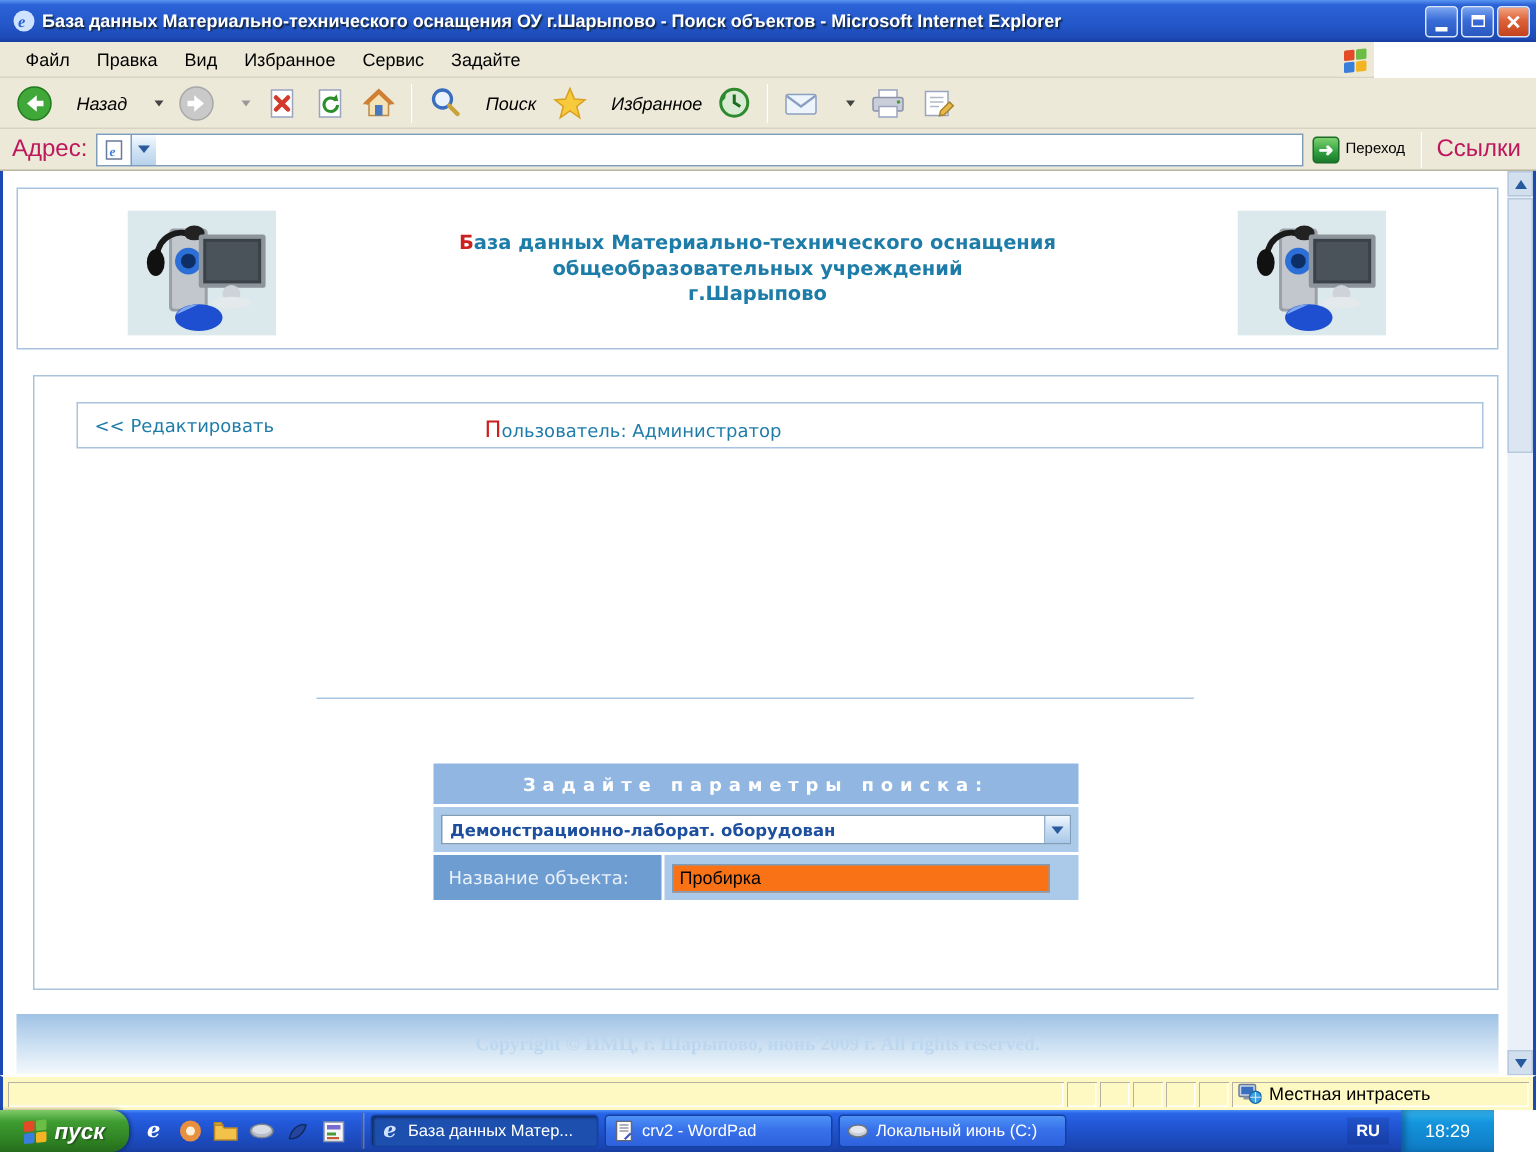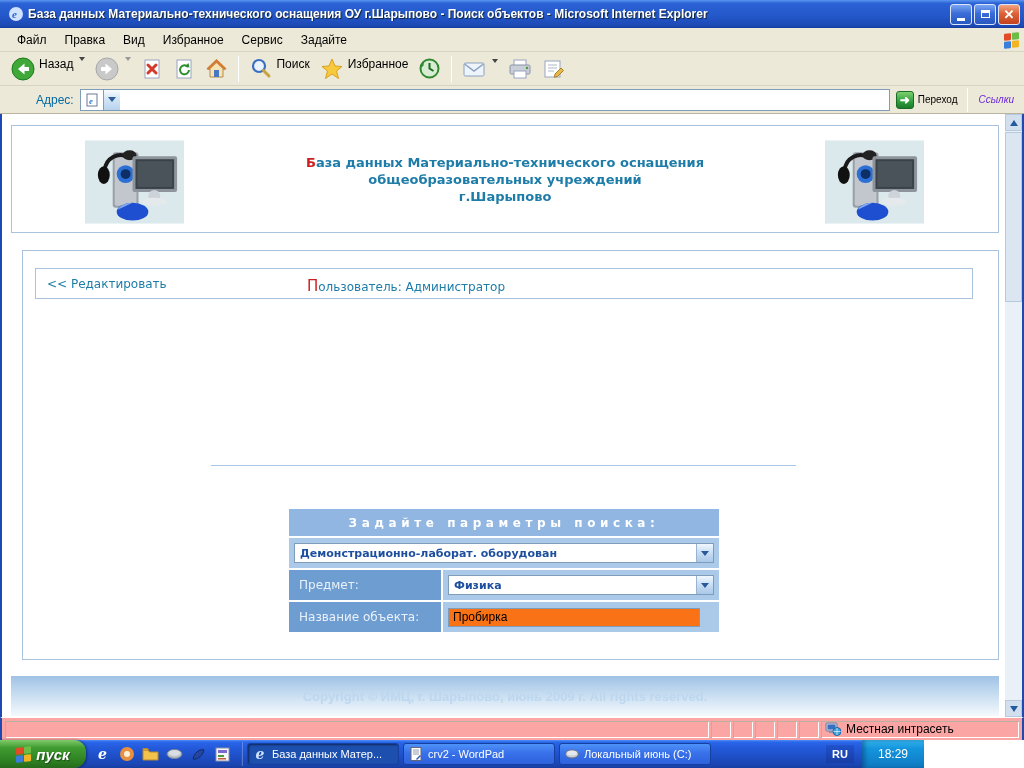--- a/index.html
+++ b/index.html
@@ -15,56 +15,56 @@
     white-space:nowrap; overflow:hidden; }
   .winbtns { display:flex; gap:2px; }
   .winbtn { width:22px; height:21px; border-radius:3px; border:1px solid #dce6f8;
     background:linear-gradient(180deg,#7aa6f0,#3a6cd8 45%,#2858c0); color:#fff;
     display:flex; align-items:center; justify-content:center; font-size:11px; font-weight:bold; }
   .winbtn.close { background:linear-gradient(180deg,#f2a583,#dd6238 45%,#c2431f); font-size:13px; }
   .btn-min-glyph { width:8px; height:3px; background:#fff; margin-top:10px; }
   .btn-restore-glyph { width:9px; height:8px; border:1px solid #fff; border-top:3px solid #fff; background:transparent; }
 
   
-  .menubar { position:absolute; left:0; top:28px; width:1024px; height:24px; background:#ece9d8;
+  .menubar { position:absolute; left:0; top:28px; width:916px; height:24px; background:#ece9d8;
     border-bottom:1px solid #d8d4c4; display:flex; align-items:center; padding-left:8px; }
   .menu-item { font-size:12px; color:#000; padding:0 9px; }
   .xp-flag-box { position:absolute; right:2px; top:1px; width:22px; height:22px; background:#ece9d8;
     display:flex; align-items:center; justify-content:center; }
   .flag { display:grid; grid-template-columns:7px 7px; grid-template-rows:7px 7px; gap:1px; transform:skewY(-6deg); }
   .flag i { display:block; border-radius:1px; }
 
   
   .toolbar { position:absolute; left:0; top:52px; width:1024px; height:34px; background:#ece9d8;
     border-bottom:1px solid #d8d4c4; display:flex; align-items:center; padding-left:6px; }
-  .tbtn { display:flex; align-items:flex-start; gap:4px; padding:2px 5px; border-radius:3px; }
+  .tbtn { display:flex; align-items:center; gap:16px; padding:2px 5px; border-radius:3px;font-style:italic; }
   .tbtn svg { display:block; }
   .tbtn .lbl { font-size:12px; color:#000; }
   .tb-sep { width:1px; height:26px; background:#c6c2ae; border-right:1px solid #fff; margin:0 5px; }
   .dd-arrow { width:0; height:0; border-left:3px solid transparent; border-right:3px solid transparent;
     border-top:4px solid #444; margin-left:2px; }
   .dd-arrow.dim { border-top-color:#999; }
 
   
   .addressbar { position:absolute; left:0; top:86px; width:1024px; height:28px; background:#ece9d8;
     border-bottom:1px solid #b8b4a0; display:flex; align-items:center; padding:0 4px; }
-  .addr-label { font-size:12px; color:#0369a1; padding:0 6px 0 4px;margin-left:28px; }
+  .addr-label { font-size:16px; color:#be185d; padding:0 6px 0 4px; }
   .addr-field { flex:1; height:22px; background:#fff; border:1px solid #7f9db9; display:flex; align-items:center; }
   .addr-field .page-ico { width:14px; height:14px; margin:0 4px; }
   .addr-input { flex:1; border:none; outline:none; font-size:12px; font-family:"Liberation Sans",sans-serif; height:18px; }
   .addr-drop { width:17px; height:20px; background:linear-gradient(180deg,#f6fbff,#d3e5f6 45%,#b8d2ec);
     border-left:1px solid #7f9db9; display:flex; align-items:center; justify-content:center; }
   .addr-drop .tri { width:0; height:0; border-left:4px solid transparent; border-right:4px solid transparent; border-top:5px solid #2a5a9a; }
   .go-btn { display:flex; align-items:center; gap:4px; margin:0 6px; }
   .go-ico { width:18px; height:18px; border-radius:3px; background:linear-gradient(180deg,#7ed06e,#2f9e3e 60%,#1d7a2c);
     color:#fff; font-weight:bold; display:flex; align-items:center; justify-content:center; font-size:12px;
     border:1px solid #1a6b26; }
   .go-label { font-size:10px; }
   .links-sep { width:1px; height:24px; background:#c6c2ae; border-right:1px solid #fff; margin:0 4px; }
-  .links-label { font-size:10px; color:#6d28d9; padding:0 6px;font-style:italic; }
+  .links-label { font-size:16px; color:#be185d; padding:0 6px; }
 
   
   .viewport { position:absolute; left:0; top:114px; width:1024px; height:603px; background:#fff;
     border-left:2px solid #1c49b4; border-right:2px solid #1c49b4; }
 
   
   .scrollbar { position:absolute; right:0; top:0; width:17px; height:603px; background:#e9f0f8; }
   .sb-btn { position:absolute; left:0; width:17px; height:17px; background:#d2dfee; border:1px solid #b6c9dd;
     display:flex; align-items:center; justify-content:center; }
   .sb-up { top:0; } .sb-down { bottom:0; }
@@ -75,21 +75,21 @@
   
   .header-box { position:absolute; left:9px; top:11px; width:988px; height:108px; border:1px solid #a9c3de; background:#fff; }
   .logo { position:absolute; top:14px; width:99px; height:84px; }
   .logo.left { left:73px; } .logo.right { right:74px; }
   .site-title { position:absolute; left:194px; right:194px; top:28px; text-align:center;
     font-family:"DejaVu Sans",sans-serif; font-weight:bold; font-size:13px; line-height:17px; color:#1d7ca8; }
   .site-title .redcap { color:#cc1f1f; }
 
   
   .main-box { position:absolute; left:20px; top:136px; width:977px; height:410px; border:1px solid #a9c3de; background:#fff; }
-  .nav-box { position:absolute; left:12px; top:17px; width:938px; height:31px; border:1px solid #a9c3de;
+  .nav-box { position:absolute; left:28px; top:17px; width:938px; height:31px; border:1px solid #a9c3de;
     font-family:"DejaVu Sans",sans-serif; font-size:12px; }
   .nav-edit { position:absolute; left:11px; top:8px; color:#1d7ca8; text-decoration:none; }
   .nav-user { position:absolute; left:271px; top:8px; color:#1d7ca8; }
   .nav-user .redcap { color:#cc1f1f; font-size:15px; }
   .rule { position:absolute; left:188px; width:585px; height:1px; background:#a9c7e4; }
   .rule.top { top:214px; } .rule.bottom { top:489px; }
 
   
   .form-table { position:absolute; left:266px; top:258px; width:430px; font-family:"DejaVu Sans",sans-serif; }
   .ft-header { height:27px; background:#90b6e1; color:#fff; font-weight:bold; font-size:12px;
@@ -109,33 +109,33 @@
 
   .search-btn { position:absolute; left:527px; top:425px; width:64px; height:23px;
     background:linear-gradient(180deg,#f3f8fd,#d9e7f4 45%,#bdd4ea); border:1px solid #cddcec; border-radius:2px;
     font-family:"DejaVu Sans",sans-serif; font-size:12px; font-weight:bold; color:#a3c4e5;
     text-shadow:0 1px 0 #fff; display:flex; align-items:center; justify-content:center; }
 
   
   .footer-bar { position:absolute; left:9px; top:562px; width:988px; height:40px;
     background:linear-gradient(180deg,#9fc2e5 0%,#cfe2f3 55%,#f4f9fd 100%);
     display:flex; align-items:center; justify-content:center;
-    font-family:Liberation Sans, sans-serif; font-weight:bold; font-size:13px; color:#bdd7ef; }
-
-  
-  .statusbar { position:absolute; left:0; top:717px; width:1024px; height:23px; background:#fca5a5;
+    font-family:Liberation Serif, serif; font-weight:bold; font-size:13px; color:#bdd7ef; }
+
+  
+  .statusbar { position:absolute; left:0; top:717px; width:1024px; height:23px; background:#fef9c3;
     border-top:1px solid #fff; display:flex; align-items:center; padding:2px 3px; gap:2px;
     border-left:2px solid #1c49b4; border-right:2px solid #1c49b4; }
   .sb-panel { height:17px; box-shadow:inset 1px 1px 0 #b5b2a4, inset -1px -1px 0 #fff; }
   .sb-main { flex:1; }
   .sb-small { width:20px; }
   .sb-zone { width:198px; display:flex; align-items:center; gap:5px; padding-left:4px; font-size:12px; color:#000; }
 
   
-  .taskbar { position:absolute; left:0; top:740px; width:924px; height:28px;
+  .taskbar { position:absolute; left:0; top:740px; width:996px; height:28px;
     background:linear-gradient(180deg,#4c8df8 0%,#2a65e8 8%,#2258d8 32%,#1a45b2 88%,#173d9e 100%);
     display:flex; align-items:center; }
   .start-btn { width:86px; height:28px; border-radius:0 12px 12px 0;
     background:linear-gradient(180deg,#7fca6a 0%,#3f9c31 28%,#2f8223 72%,#256b1c 100%);
     display:flex; align-items:center; justify-content:center; gap:5px;
     box-shadow:1px 0 3px rgba(0,0,0,.45); }
   .start-btn .start-label { color:#fff; font-weight:bold; font-style:italic; font-size:15px; text-shadow:1px 1px 1px #1d4f17; }
   .ql { display:flex; align-items:center; gap:7px; padding:0 8px; }
   .ql-ico { width:17px; height:17px; display:flex; align-items:center; justify-content:center; }
   .tb-div { width:2px; height:24px; background:rgba(255,255,255,.25); border-left:1px solid rgba(0,0,20,.3); margin:0 2px; }
@@ -357,31 +357,20 @@
         <div class="ft-value">
           <div class="xp-select">
             <span class="sel-text">Демонстрационно-лаборат. оборудован</span>
             <span class="sel-btn">
                 <span class="tri"></span>
               </span>
           </div>
         </div>
       </div>
 
-      <div class="ft-row">
-        <div class="ft-label">Предмет:</div>
-        <div class="ft-value">
-          <div class="xp-select">
-            <span class="sel-text">Физика</span>
-            <span class="sel-btn">
-                <span class="tri"></span>
-              </span>
-          </div>
-        </div>
-      </div>
 
       <div class="ft-row">
         <div class="ft-label">Название объекта:</div>
         <div class="ft-value">
           <input class="xp-input" value="Пробирка" style="">
         </div>
       </div>
     </div>
 
     <div class="search-btn">Искать</div>

